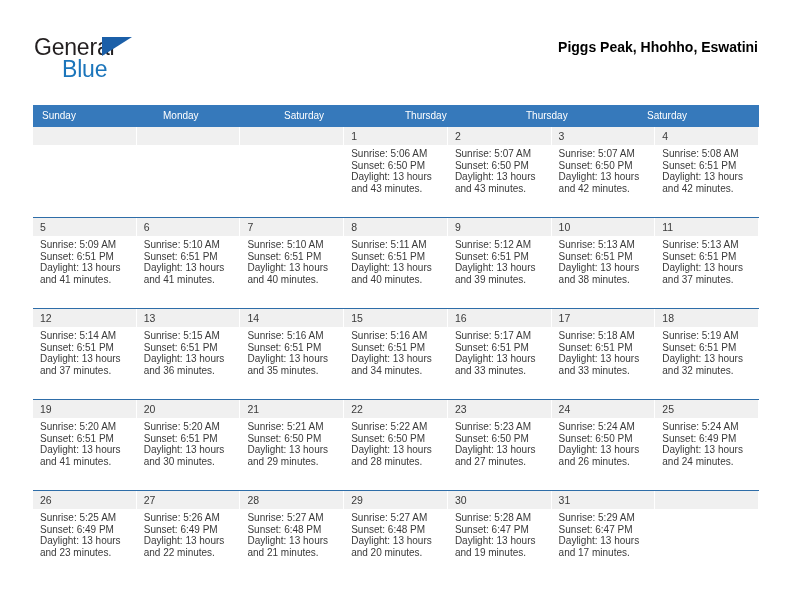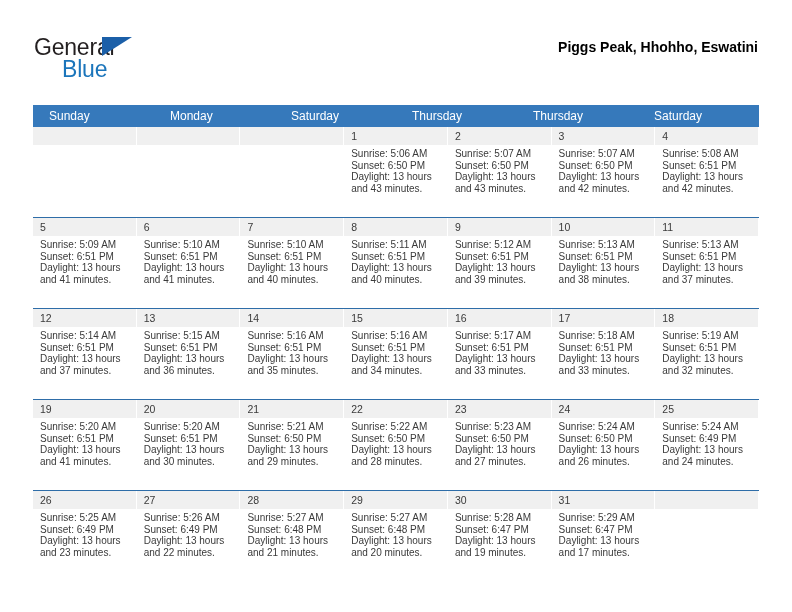--- a/index.html
+++ b/index.html
@@ -95,23 +95,23 @@
     width: 726px;
   }
   .weekdays {
     display: flex;
     background: #3679bb;
     height: 22px;
   }
   .weekday {
     flex: 1 1 0;
     color: #ffffff;
-    font-size: 12px;
+    font-size: 10px;
     line-height: 22px;
-    padding-left: 16px;
+    padding-left: 9px;
     box-sizing: border-box;
     white-space: nowrap;
   }
   .week {
     display: flex;
     border-top: 1.4px solid #2e6da8;
     height: 90px;
   }
   .week:first-of-type {
     border-top: none;

